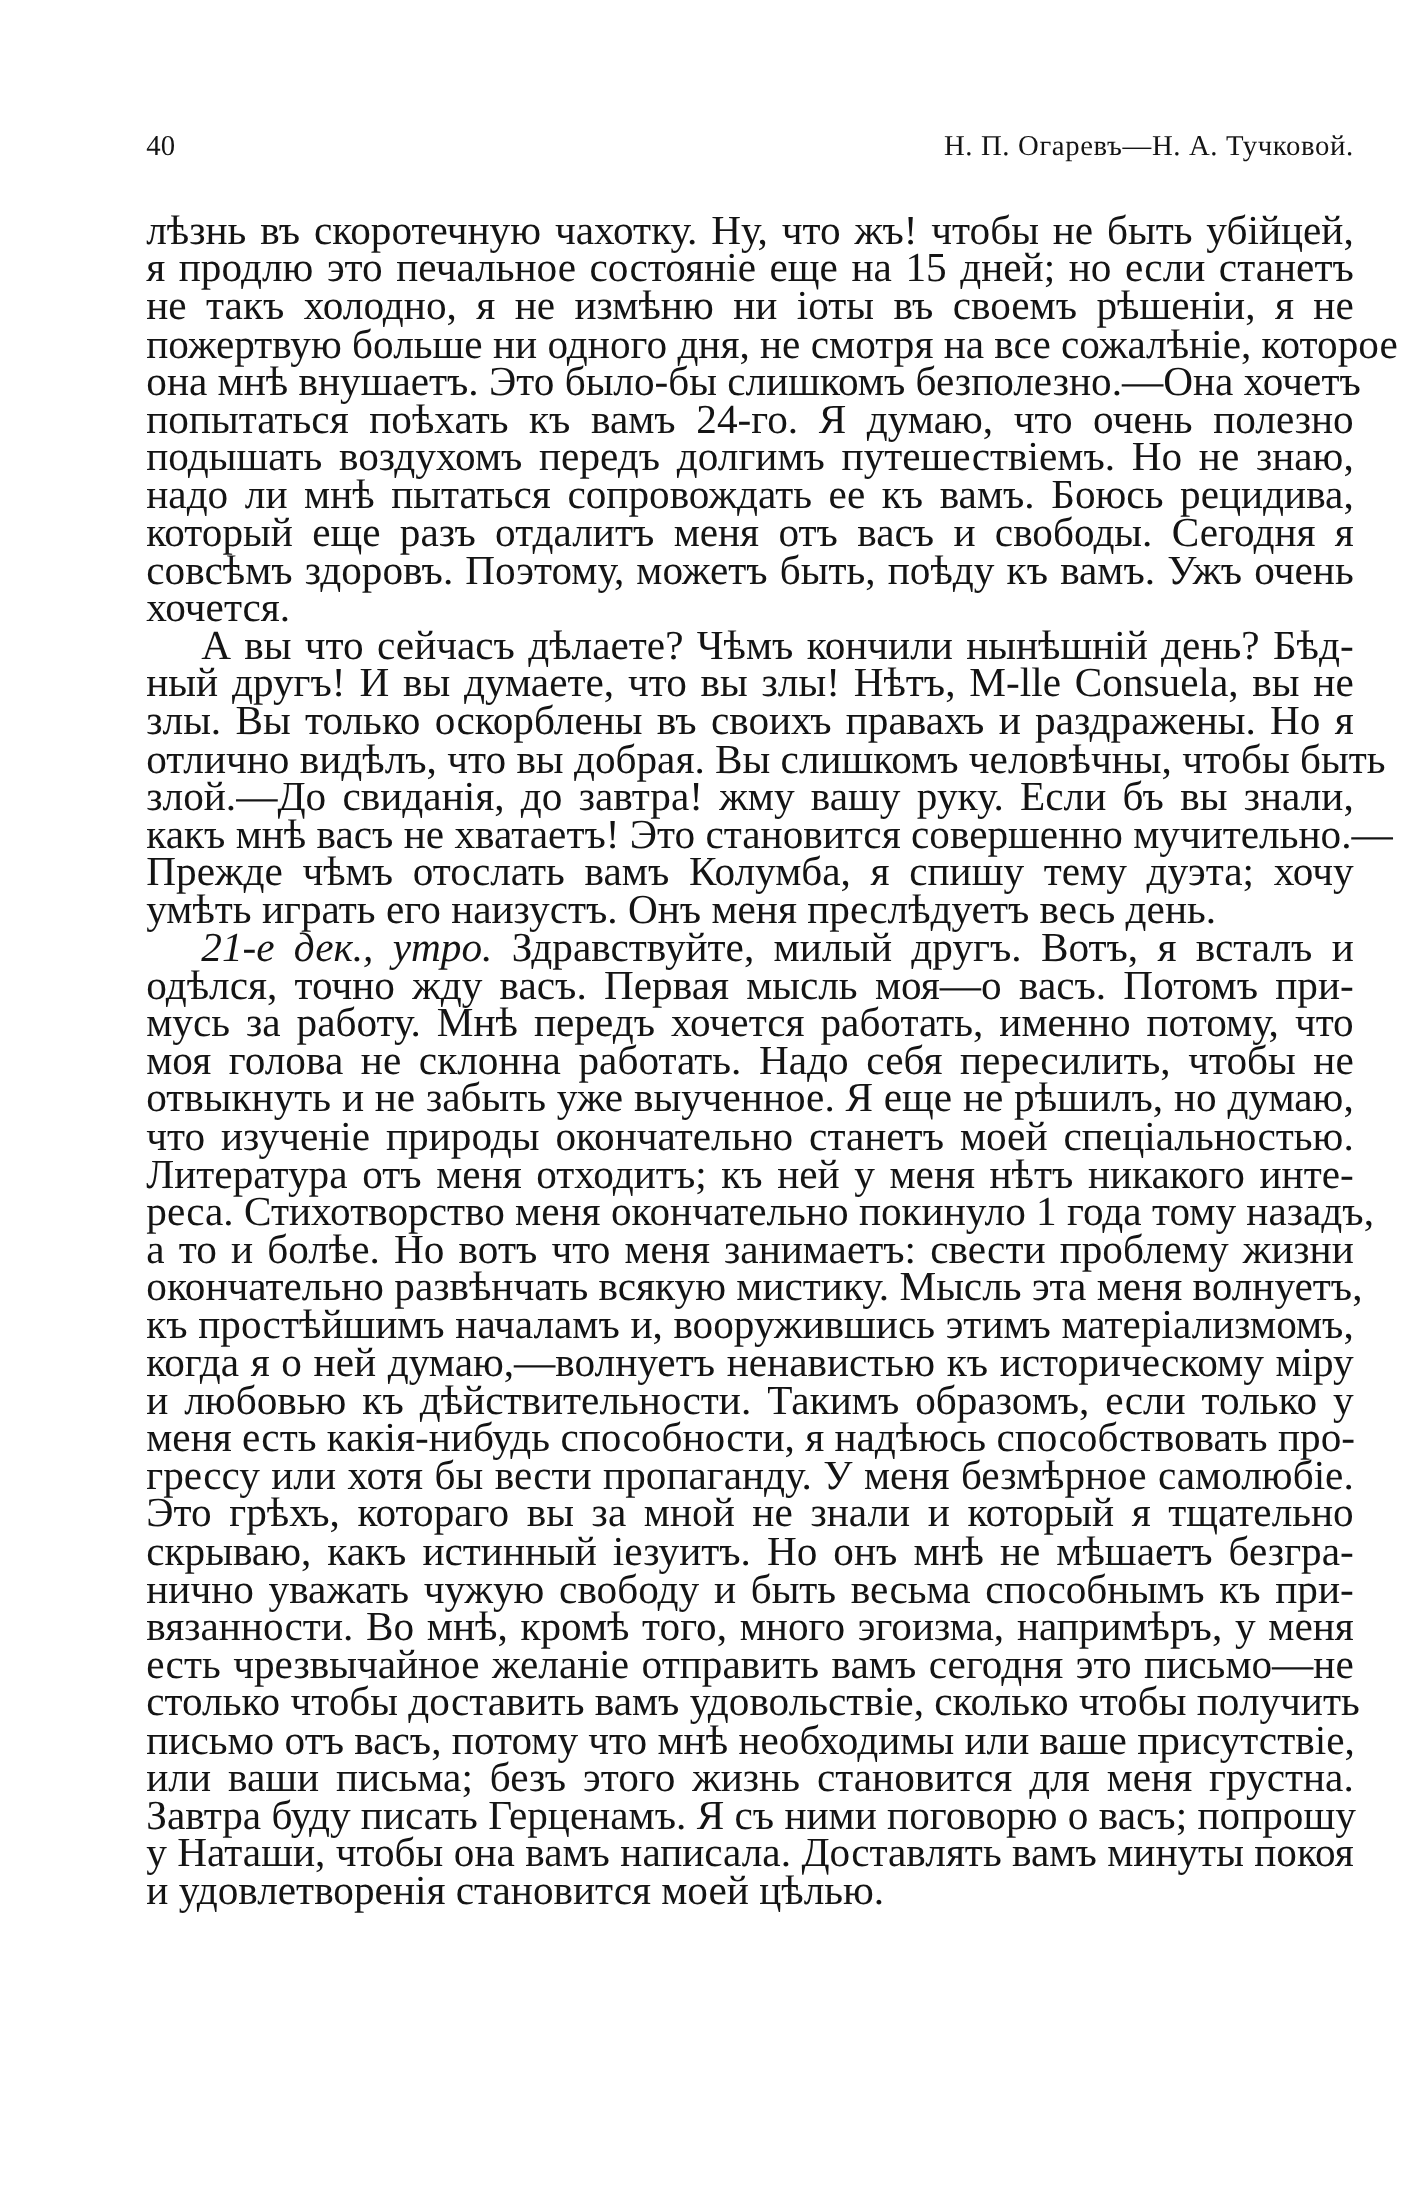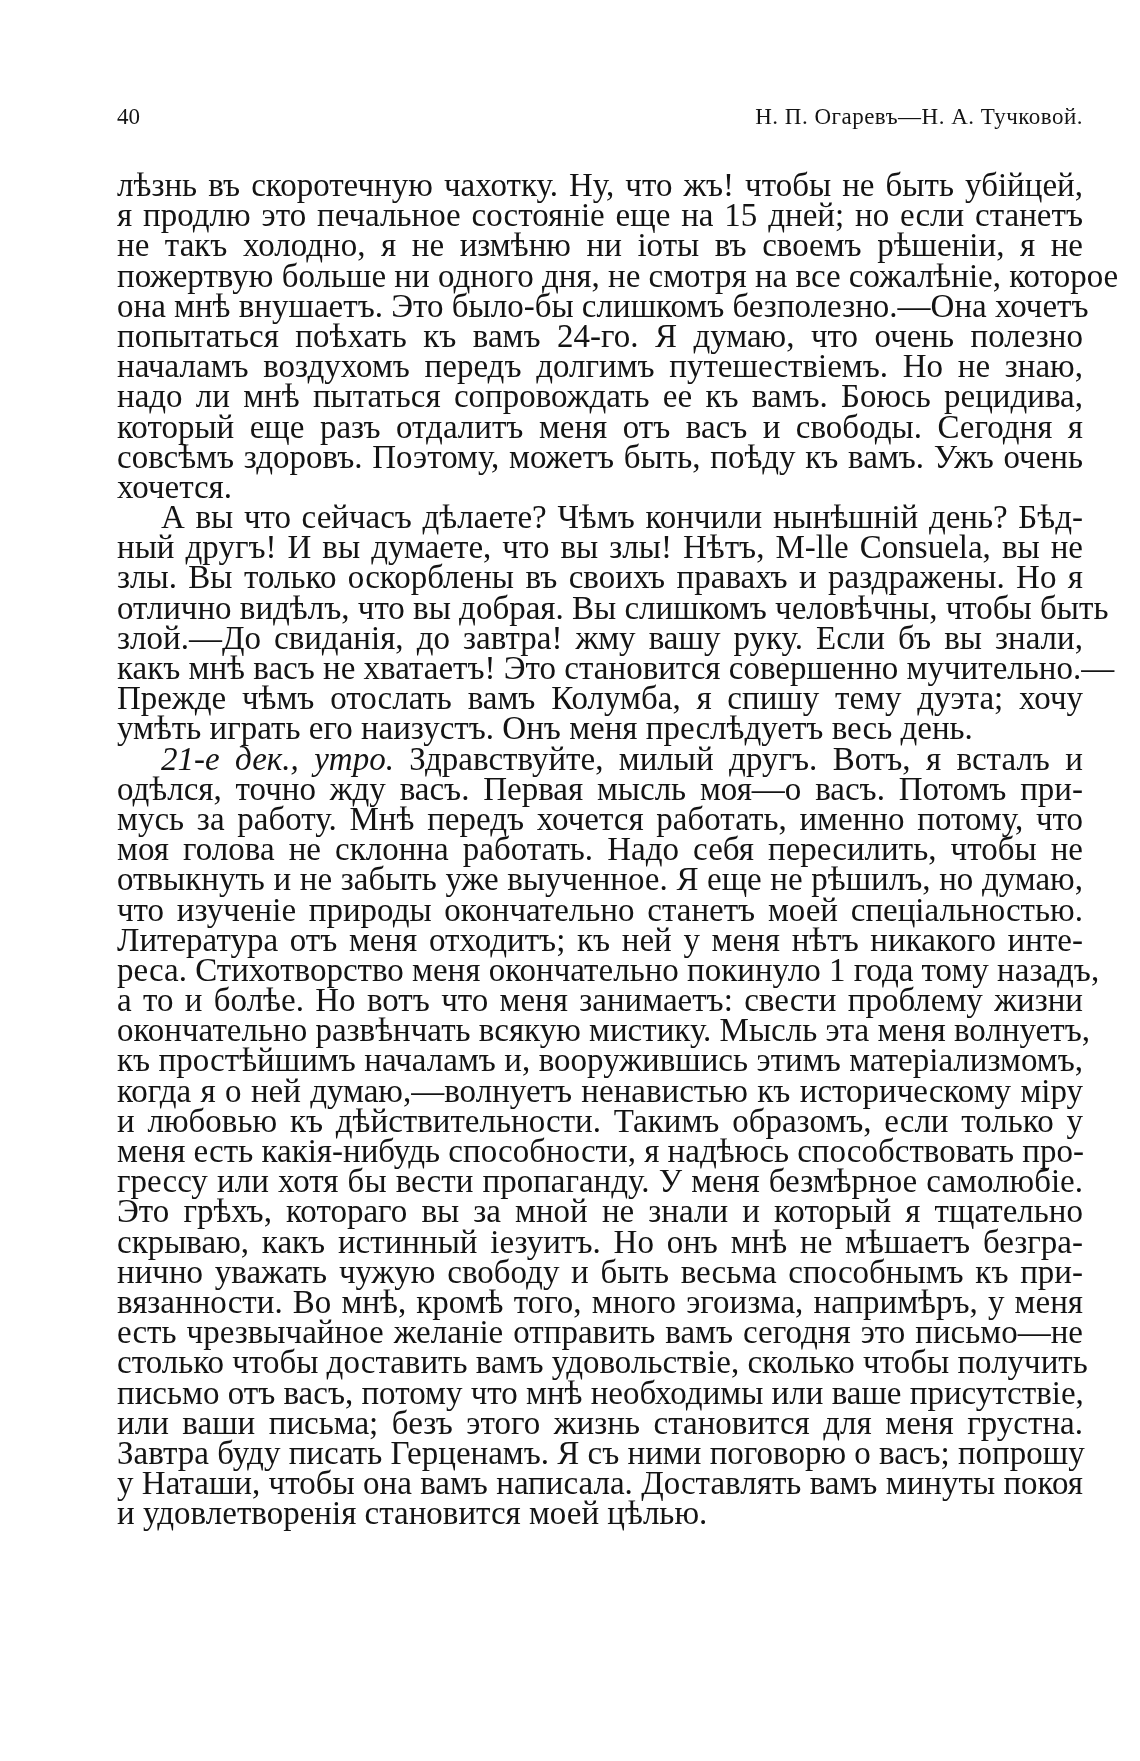--- a/index.html
+++ b/index.html
@@ -26,21 +26,21 @@
   </div>
 
   <div class="body">
     <div>
       <span class="line">лѣзнь въ скоротечную чахотку. Ну, что жъ! чтобы не быть убійцей,</span>
       <span class="line">я продлю это печальное состояніе еще на 15 дней; но если станетъ</span>
       <span class="line">не такъ холодно, я не измѣню ни іоты въ своемъ рѣшеніи, я не</span>
       <span class="line">пожертвую больше ни одного дня, не смотря на все сожалѣніе, которое</span>
       <span class="line">она мнѣ внушаетъ. Это было-бы слишкомъ безполезно.—Она хочетъ</span>
       <span class="line">попытаться поѣхать къ вамъ 24-го. Я думаю, что очень полезно</span>
-      <span class="line">началамъ воздухомъ передъ долгимъ путешествіемъ. Но не знаю,</span>
+      <span class="line">подышать воздухомъ передъ долгимъ путешествіемъ. Но не знаю,</span>
       <span class="line">надо ли мнѣ пытаться сопровождать ее къ вамъ. Боюсь рецидива,</span>
       <span class="line">который еще разъ отдалитъ меня отъ васъ и свободы. Сегодня я</span>
       <span class="line">совсѣмъ здоровъ. Поэтому, можетъ быть, поѣду къ вамъ. Ужъ очень</span>
       <span class="line last">хочется.</span>
     </div>
 
     <div>
       <span class="line indent">А вы что сейчасъ дѣлаете? Чѣмъ кончили нынѣшній день? Бѣд-</span>
       <span class="line">ный другъ! И вы думаете, что вы злы! Нѣтъ, M-lle Consuela, вы не</span>
       <span class="line">злы. Вы только оскорблены въ своихъ правахъ и раздражены. Но я</span>

